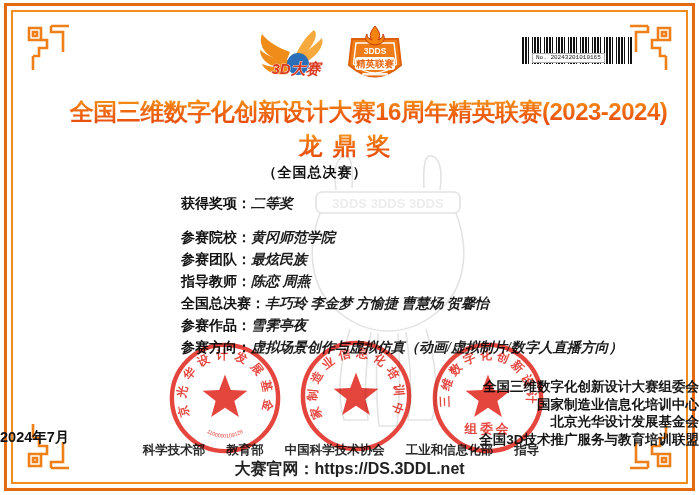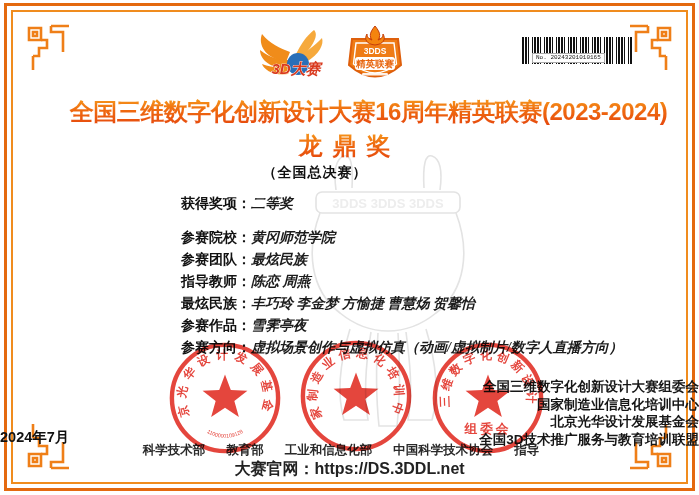--- a/index.html
+++ b/index.html
@@ -143,21 +143,21 @@
     </div>
     <div class="field-row">
       <span class="f-label">参赛团队：</span>
       <span class="f-value">最炫民族</span>
     </div>
     <div class="field-row">
       <span class="f-label">指导教师：</span>
       <span class="f-value">陈恋 周燕</span>
     </div>
     <div class="field-row">
-      <span class="f-label">最炫民族：</span>
+      <span class="f-label">全国总决赛：</span>
       <span class="f-value">丰巧玲 李金梦 方愉捷 曹慧炀 贺馨怡</span>
     </div>
     <div class="field-row">
       <span class="f-label">参赛作品：</span>
       <span class="f-value">雪霁亭夜</span>
     </div>
     <div class="field-row">
       <span class="f-label">参赛方向：</span>
       <span class="f-value">虚拟场景创作与虚拟仿真（动画/虚拟制片/数字人直播方向）</span>
     </div>
@@ -205,21 +205,21 @@
     <polygon points="60,36 65.9,51.9 82.8,52.6 69.5,63.1 74.1,79.4 60,70 45.9,79.4 50.5,63.1 37.2,52.6 54.1,51.9" fill="#e0251b"></polygon>
     <text font-size="12" font-weight="bold" fill="#e0251b" letter-spacing="4">
       <textPath href="#arcTop3" startOffset="50%" text-anchor="middle">全国三维数字化创新设计大赛</textPath>
     </text>
     <text x="60" y="96" text-anchor="middle" font-size="13" font-weight="bold" fill="#e0251b" letter-spacing="3">组委会</text>
   </svg>
 
   <div class="guidance">
     <span>科学技术部</span>
     <span>教育部</span>
+    <span>中国科学技术协会</span>
     <span>工业和信息化部</span>
-    <span>中国科学技术协会</span>
     <span>指导</span>
   </div>
   <div class="website">
     <span>大赛官网：</span><span>https://DS.3DDL.net</span>
   </div>
 
 </div>
 
 </body></html>

